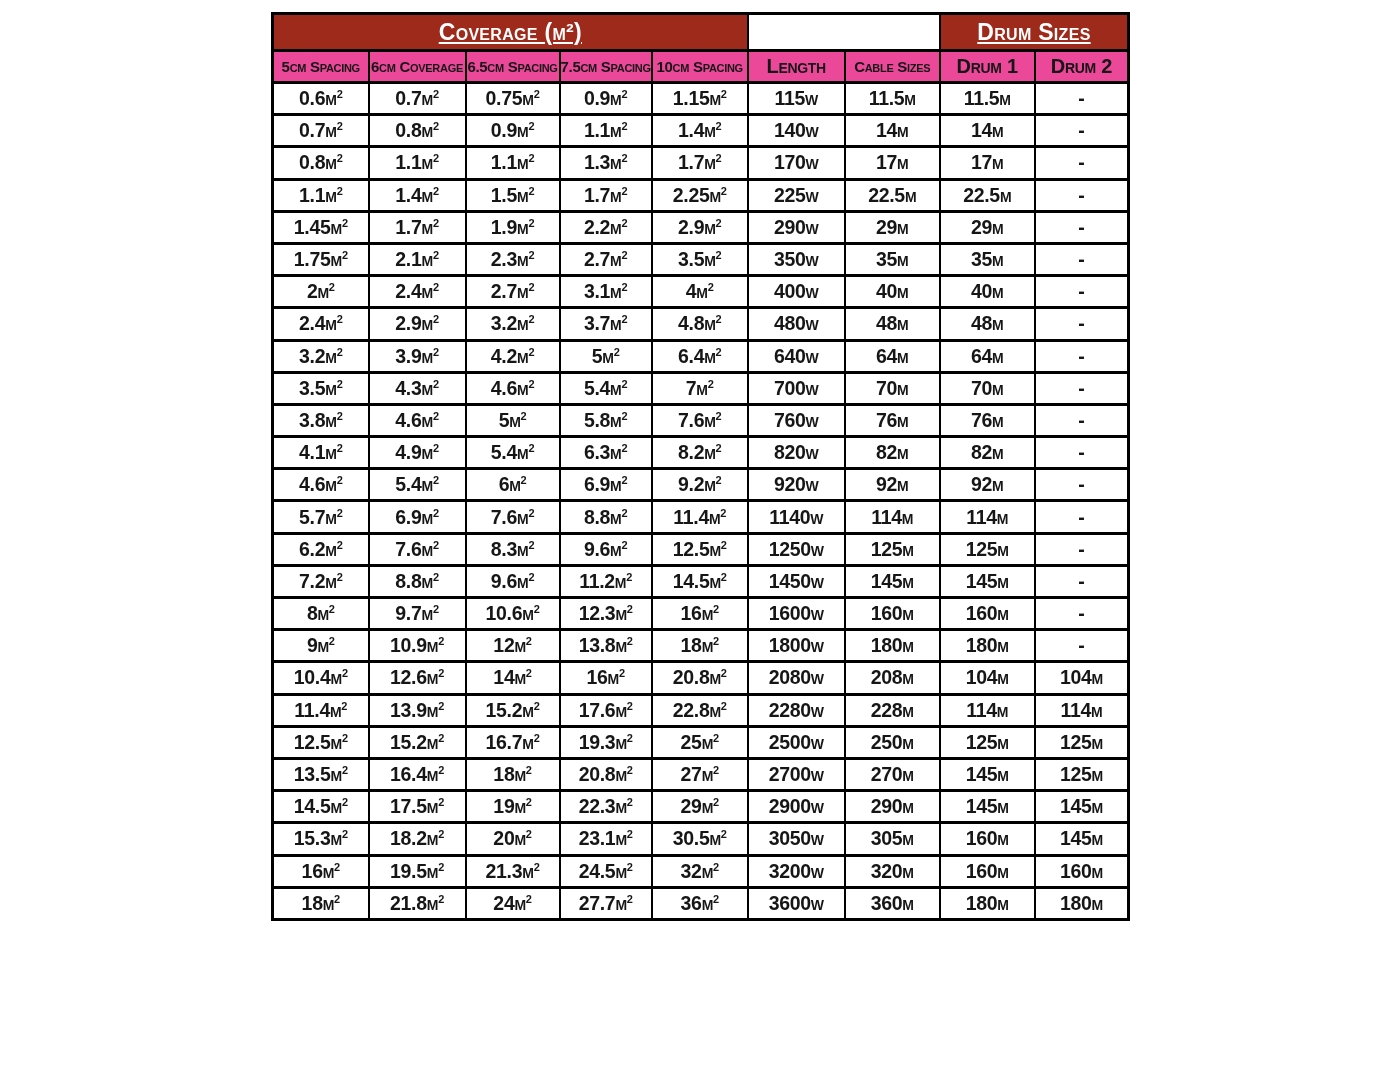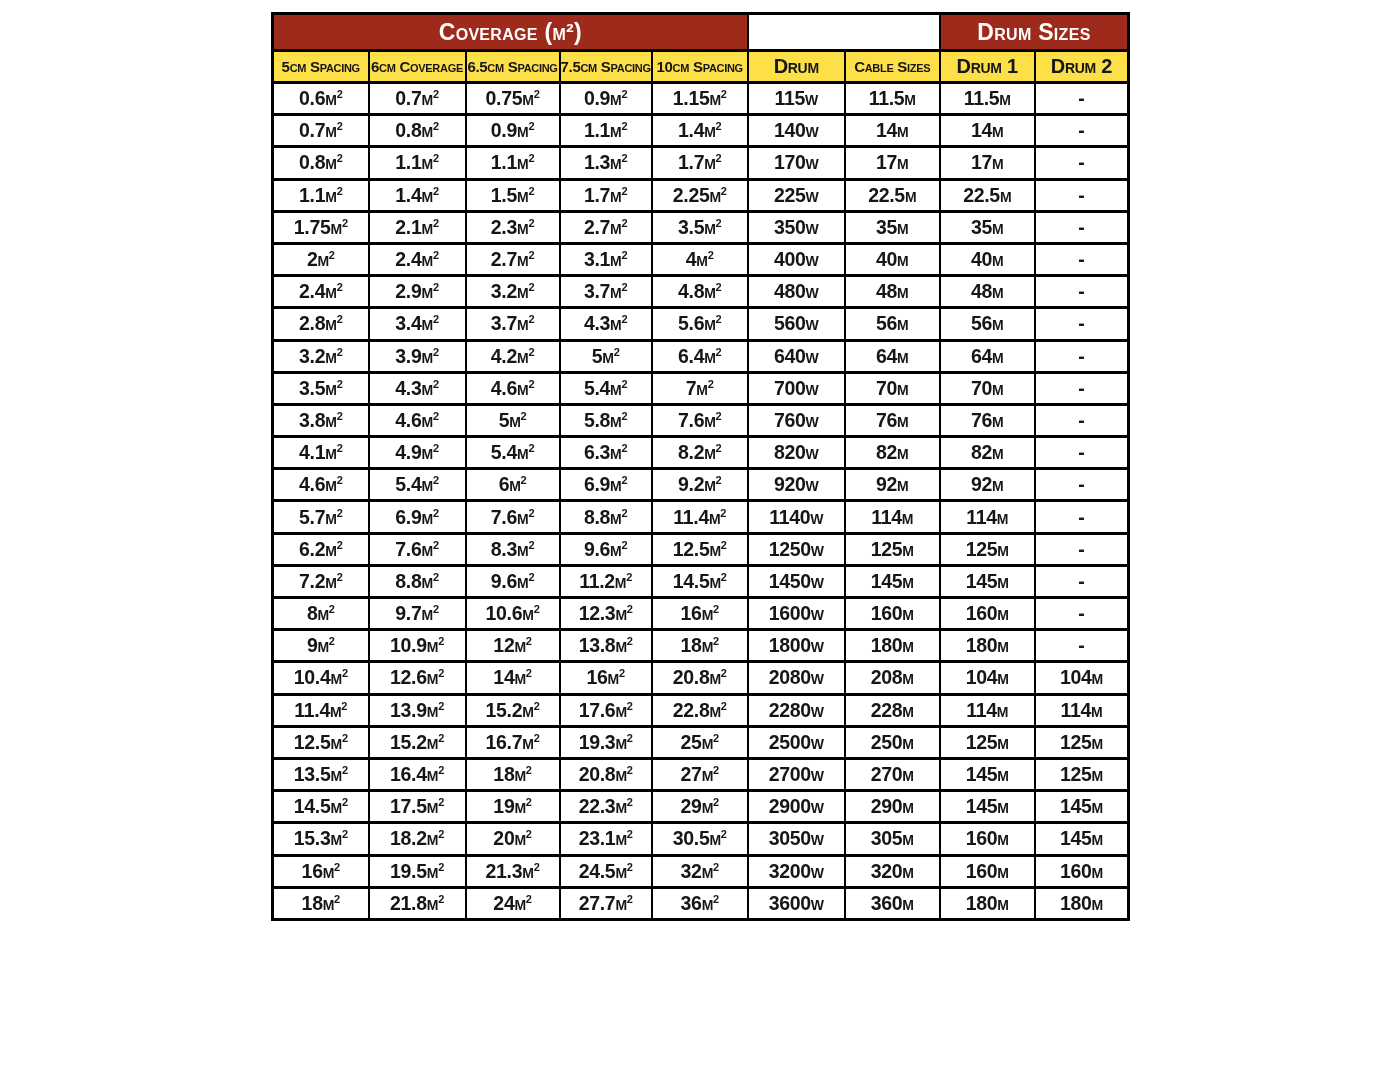--- a/index.html
+++ b/index.html
@@ -42,31 +42,32 @@
     font-variant: small-caps;
     color: #161616;
     letter-spacing: -0.3px;
     overflow: hidden;
     white-space: nowrap;
   }
   tr.group-row th {
     height: 34px;
     font-size: 23px;
     letter-spacing: 0.3px;
+    text-decoration: underline;
   }
   th.group-red {
     background: #9e2a1b;
     color: #ffffff;
   }
   th.group-blank {
     background: #ffffff;
   }
   tr.cols-row th {
     height: 29px;
-    background: #fde047;
+    background: #ec4899;
     font-size: 15px;
     margin-top: 42px;
   }
   tr.cols-row th:nth-child(6),
   tr.cols-row th:nth-child(8),
   tr.cols-row th:nth-child(9) {
     font-size: 20px;
   }
   tbody td {
     height: 29.2px;
@@ -101,21 +102,21 @@
           <th colspan="5" class="group-red">Coverage (m²)</th>
           <th colspan="2" class="group-blank"></th>
           <th colspan="2" class="group-red">Drum Sizes</th>
         </tr>
       <tr class="cols-row">
           <th>5cm Spacing</th>
           <th>6cm Coverage</th>
           <th>6.5cm Spacing</th>
           <th>7.5cm Spacing</th>
           <th>10cm Spacing</th>
-          <th>Drum</th>
+          <th>Length</th>
           <th>Cable Sizes</th>
           <th>Drum 1</th>
           <th>Drum 2</th>
         </tr>
     </thead>
     <tbody>
         <tr>
           <td>0.6m<sup>2</sup></td>
           <td>0.7m<sup>2</sup></td>
           <td>0.75m<sup>2</sup></td>
@@ -153,20 +154,31 @@
           <td>1.4m<sup>2</sup></td>
           <td>1.5m<sup>2</sup></td>
           <td>1.7m<sup>2</sup></td>
           <td>2.25m<sup>2</sup></td>
           <td>225w</td>
           <td>22.5m</td>
           <td>22.5m</td>
           <td>-</td>
         </tr>
         <tr>
+          <td>1.45m<sup>2</sup></td>
+          <td>1.7m<sup>2</sup></td>
+          <td>1.9m<sup>2</sup></td>
+          <td>2.2m<sup>2</sup></td>
+          <td>2.9m<sup>2</sup></td>
+          <td>290w</td>
+          <td>29m</td>
+          <td>29m</td>
+          <td>-</td>
+        </tr>
+        <tr>
           <td>1.75m<sup>2</sup></td>
           <td>2.1m<sup>2</sup></td>
           <td>2.3m<sup>2</sup></td>
           <td>2.7m<sup>2</sup></td>
           <td>3.5m<sup>2</sup></td>
           <td>350w</td>
           <td>35m</td>
           <td>35m</td>
           <td>-</td>
         </tr>
@@ -183,31 +195,20 @@
         </tr>
         <tr>
           <td>2.4m<sup>2</sup></td>
           <td>2.9m<sup>2</sup></td>
           <td>3.2m<sup>2</sup></td>
           <td>3.7m<sup>2</sup></td>
           <td>4.8m<sup>2</sup></td>
           <td>480w</td>
           <td>48m</td>
           <td>48m</td>
-          <td>-</td>
-        </tr>
-        <tr>
-          <td>2.8m<sup>2</sup></td>
-          <td>3.4m<sup>2</sup></td>
-          <td>3.7m<sup>2</sup></td>
-          <td>4.3m<sup>2</sup></td>
-          <td>5.6m<sup>2</sup></td>
-          <td>560w</td>
-          <td>56m</td>
-          <td>56m</td>
           <td>-</td>
         </tr>
         <tr>
           <td>3.2m<sup>2</sup></td>
           <td>3.9m<sup>2</sup></td>
           <td>4.2m<sup>2</sup></td>
           <td>5m<sup>2</sup></td>
           <td>6.4m<sup>2</sup></td>
           <td>640w</td>
           <td>64m</td>

